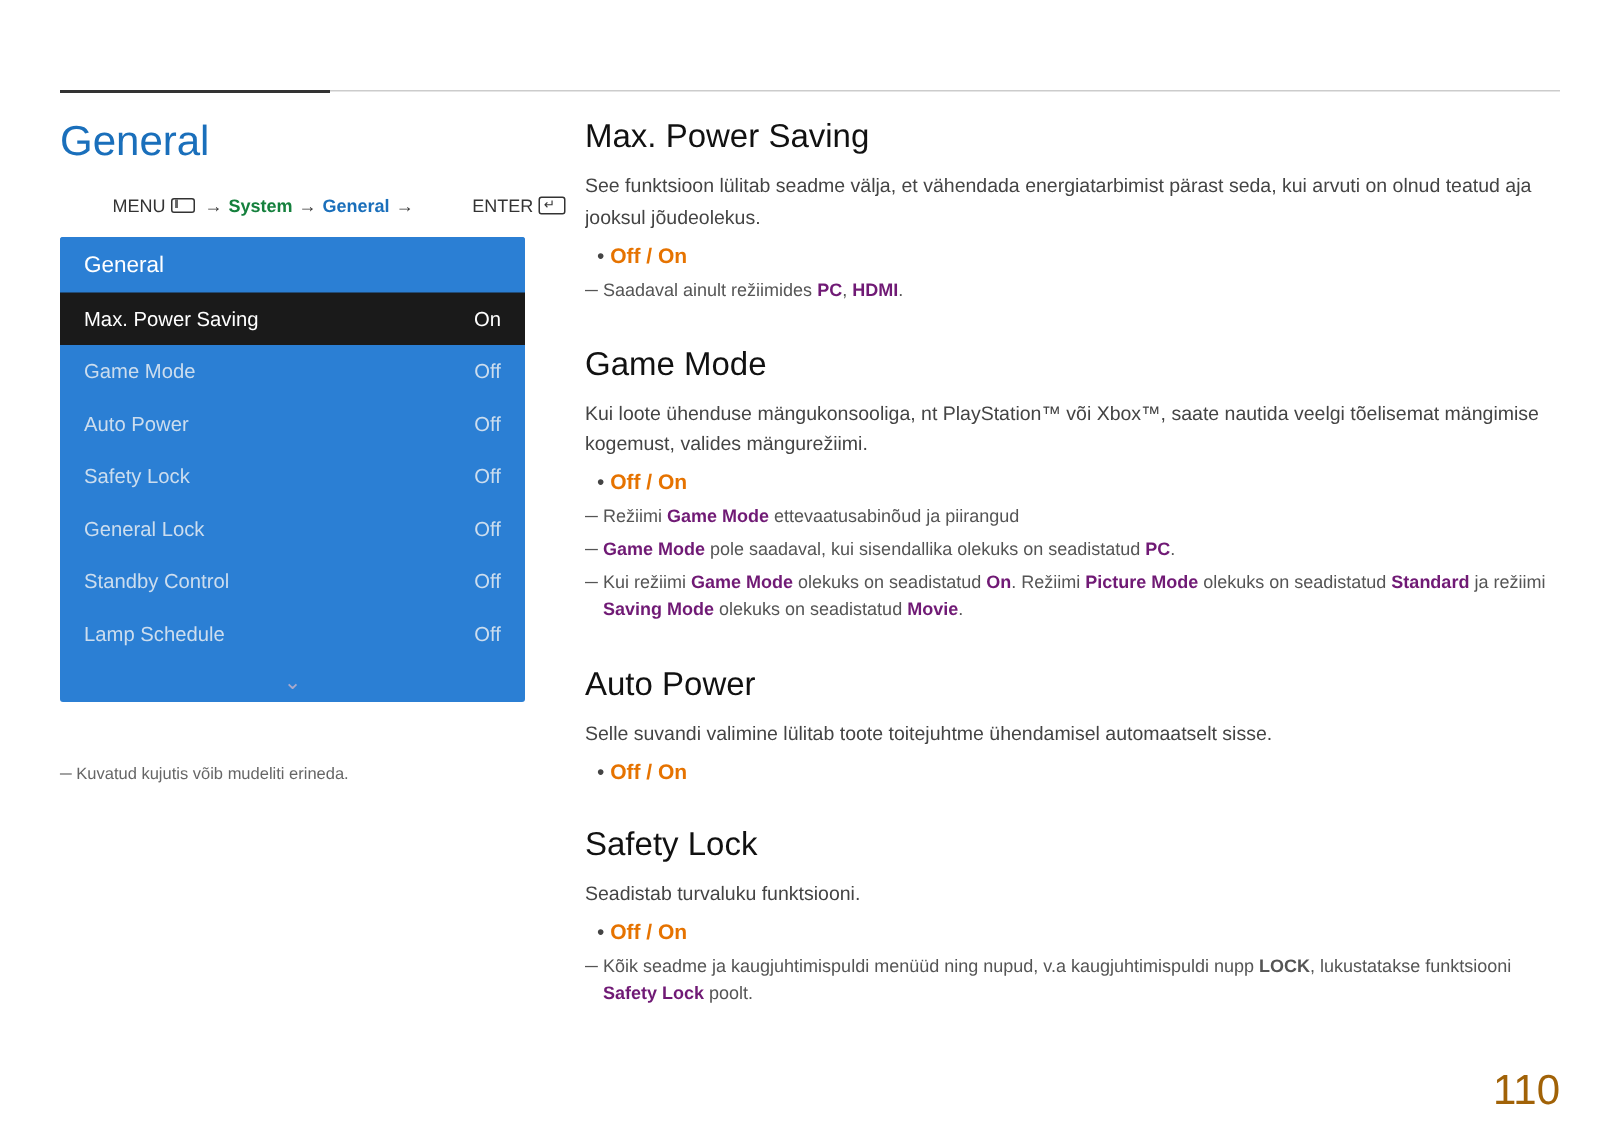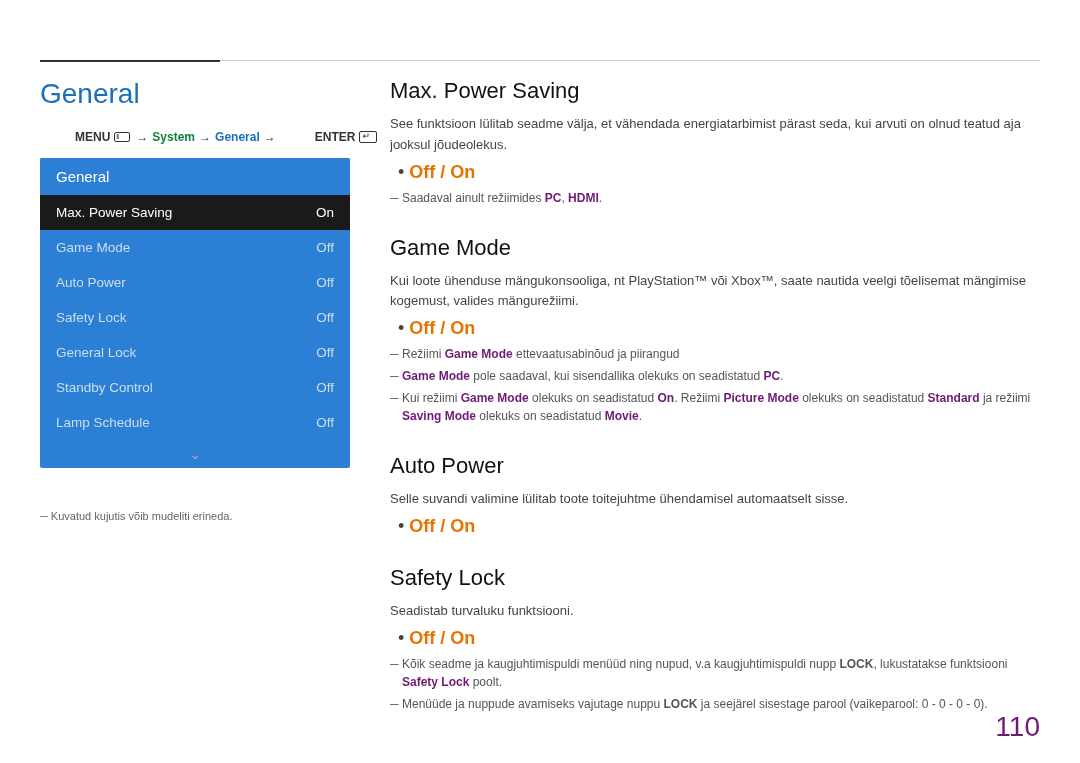--- a/index.html
+++ b/index.html
@@ -44,21 +44,21 @@
       position: absolute;
       top: 130px;
       left: 40px;
       font-size: 12px;
       color: #333;
       display: flex;
       align-items: center;
       gap: 2px;
     }
     .menu-nav .menu-label {
-      font-weight: bold;
+      font-weight: normal;
       padding-left: 35px;
     }
     .menu-nav .menu-icon {
       display: inline-block;
       width: 16px;
       height: 10px;
       border: 1.5px solid #333;
       border-radius: 2px;
       margin: 0 2px;
       position: relative;
@@ -173,21 +173,21 @@
       font-size: 13px;
       color: #444;
       line-height: 1.6;
       margin-bottom: 6px;
     }
 
     .bullet-list {
       margin: 6px 0 6px 8px;
     }
     .bullet-item {
-      font-size: 18px;
+      font-size: 14px;
       color: #444;
       margin-bottom: 3px;
     }
     .bullet-item::before {
       content: '• ';
     }
 
     .highlight-orange { color: #e67300; font-weight: bold; }
     .highlight-blue { color: #701a75; font-weight: bold; }
 
@@ -205,21 +205,21 @@
       left: 0;
     }
 
     
     .page-number {
       position: absolute;
       bottom: 20px;
       right: 40px;
       font-size: 28px;
       font-weight: 300;
-      color: #701a75;
+      color: #a16207;
     }
   </style>
 </head>
 <body>
 
 <div class="top-line"></div>
 <div class="top-line-accent"></div>
 
 <div class="page-title">General</div>
 
@@ -327,20 +327,17 @@
       Seadistab turvaluku funktsiooni.
     </div>
     <div class="bullet-list">
       <div class="bullet-item">
         <span class="highlight-orange">Off / On</span>
       </div>
     </div>
     <div class="note-line">
       Kõik seadme ja kaugjuhtimispuldi menüüd ning nupud, v.a kaugjuhtimispuldi nupp <strong>LOCK</strong>, lukustatakse funktsiooni <span class="highlight-blue">Safety Lock</span> poolt.
     </div>
-    <div class="note-line">
-      Menüüde ja nuppude avamiseks vajutage nuppu <strong>LOCK</strong> ja seejärel sisestage parool (vaikeparool: 0 - 0 - 0 - 0).
-    </div>
   </div>
 
 </div>
 
 <div class="page-number">110</div>
 
 </body></html>

